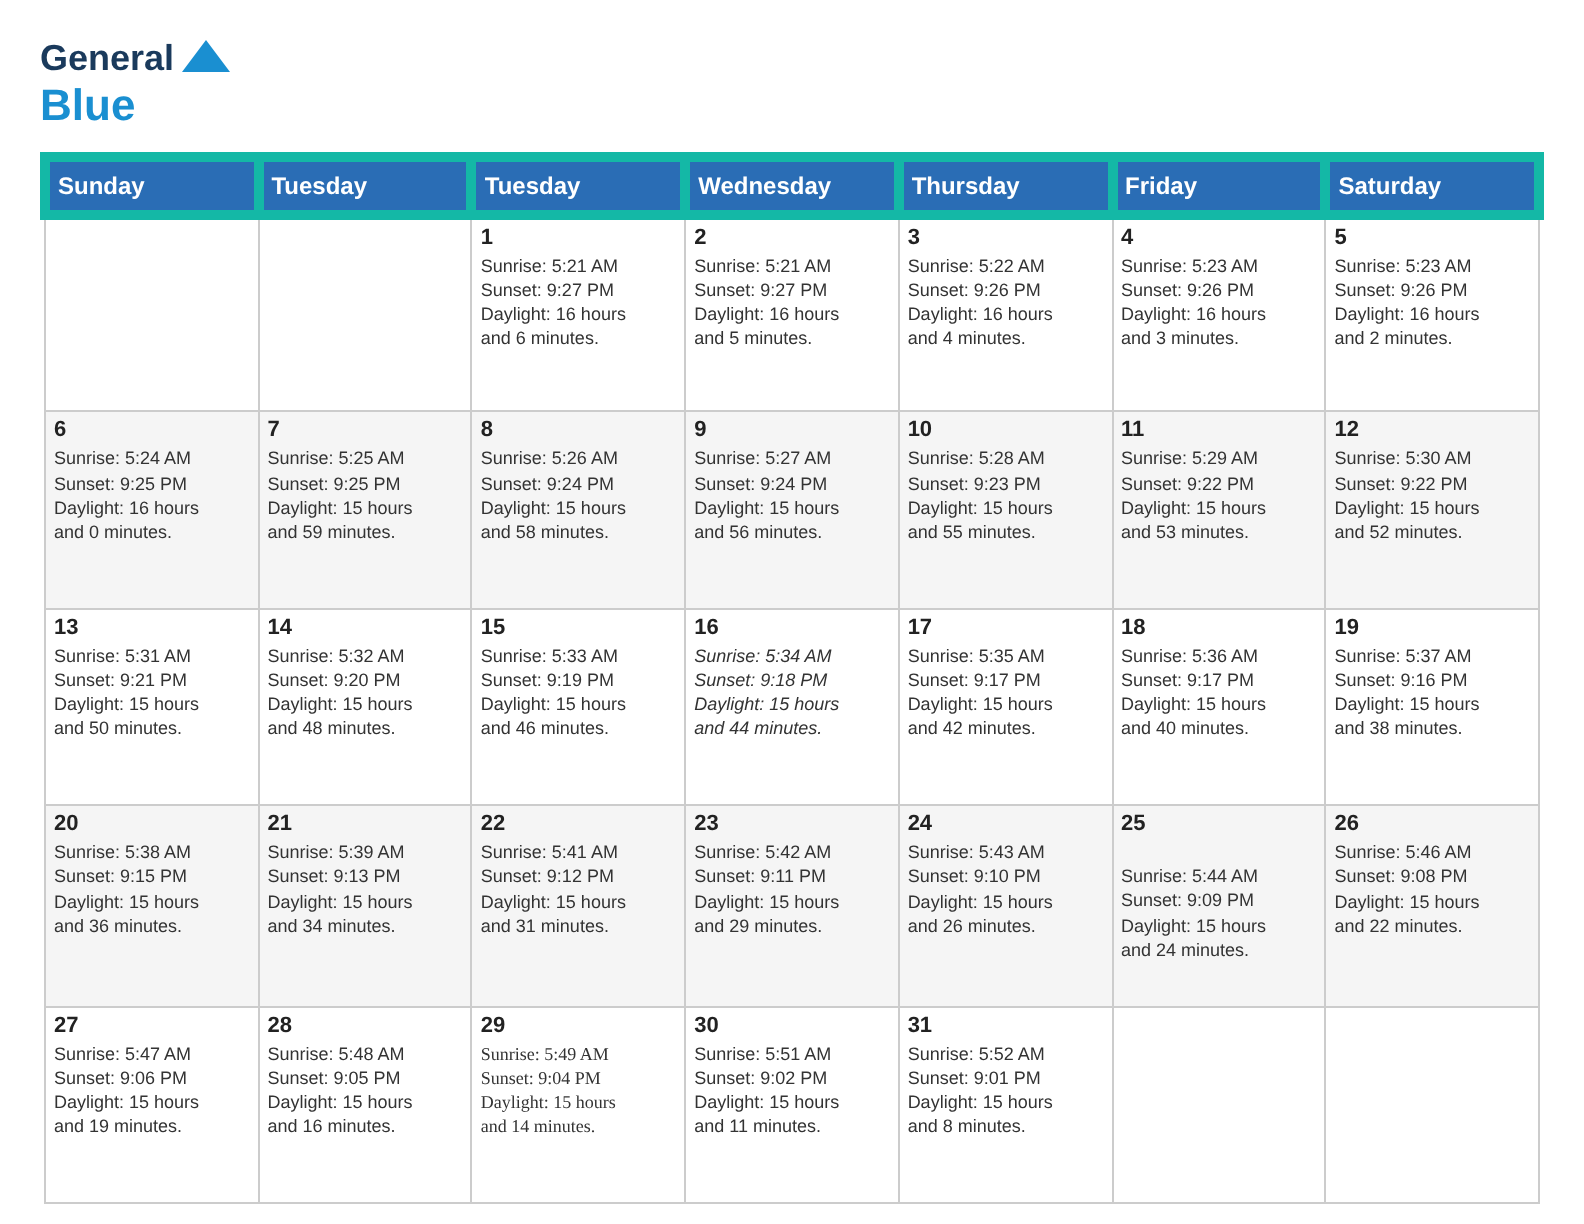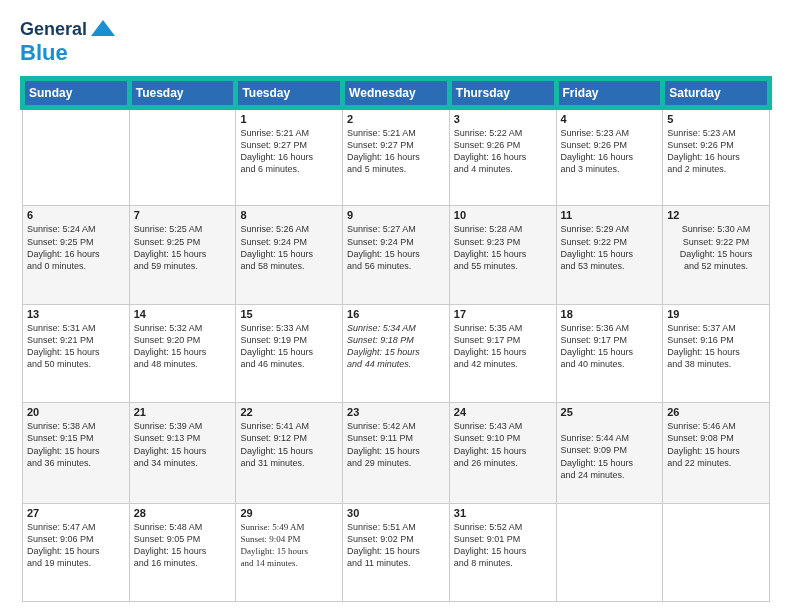--- a/index.html
+++ b/index.html
@@ -214,21 +214,21 @@
           </td>
           <td>
             <span class="day-num">11</span>
             <div class="day-info" style="white-space: pre-line;">Sunrise: 5:29 AM
 Sunset: 9:22 PM
 Daylight: 15 hours
 and 53 minutes.</div>
           </td>
           <td>
             <span class="day-num">12</span>
-            <div class="day-info" style="white-space: pre-line; text-align: center;">Sunrise: 5:30 AM
+            <div class="day-info" style="white-space: pre-line;">Sunrise: 5:30 AM
 Sunset: 9:22 PM
 Daylight: 15 hours
 and 52 minutes.</div>
           </td>
         </tr>
         <tr class="row-odd">
           <td>
             <span class="day-num">13</span>
             <div class="day-info" style="white-space: pre-line;">Sunrise: 5:31 AM
 Sunset: 9:21 PM

